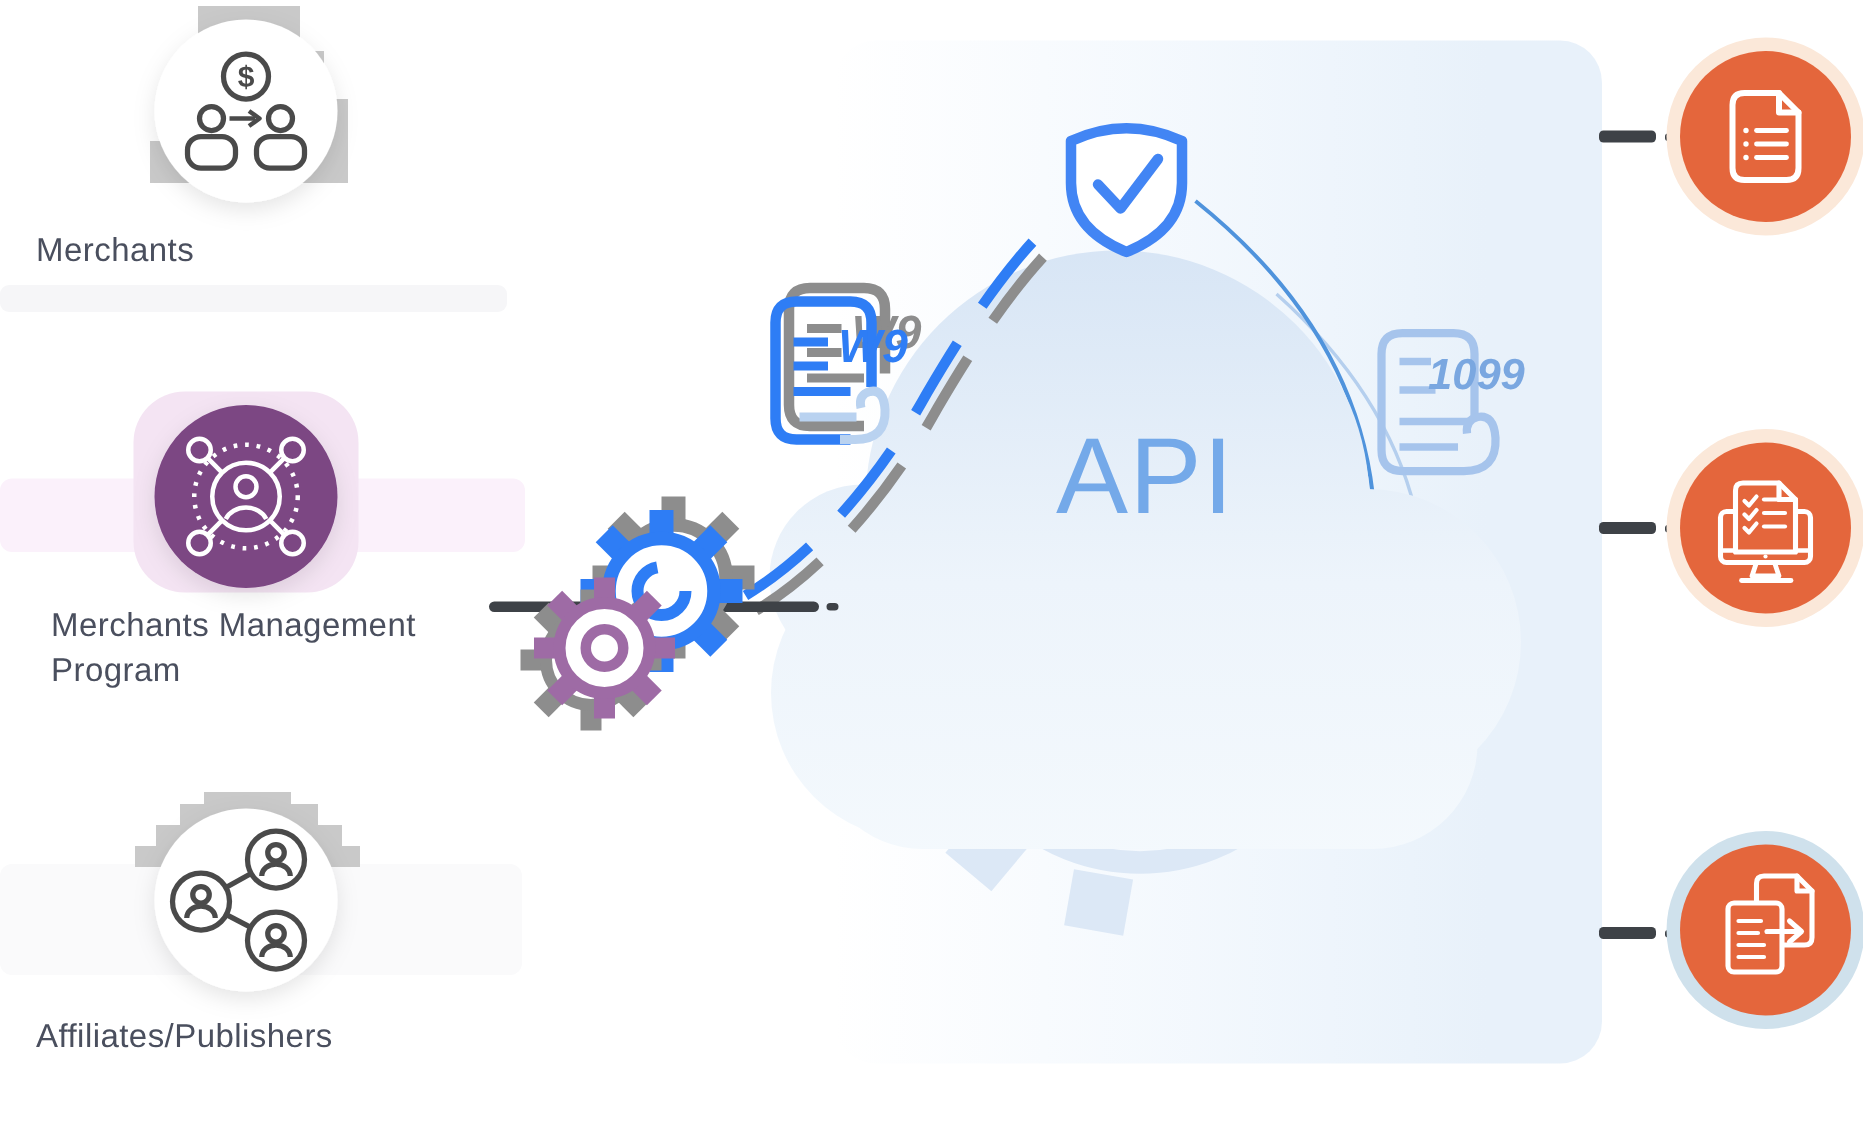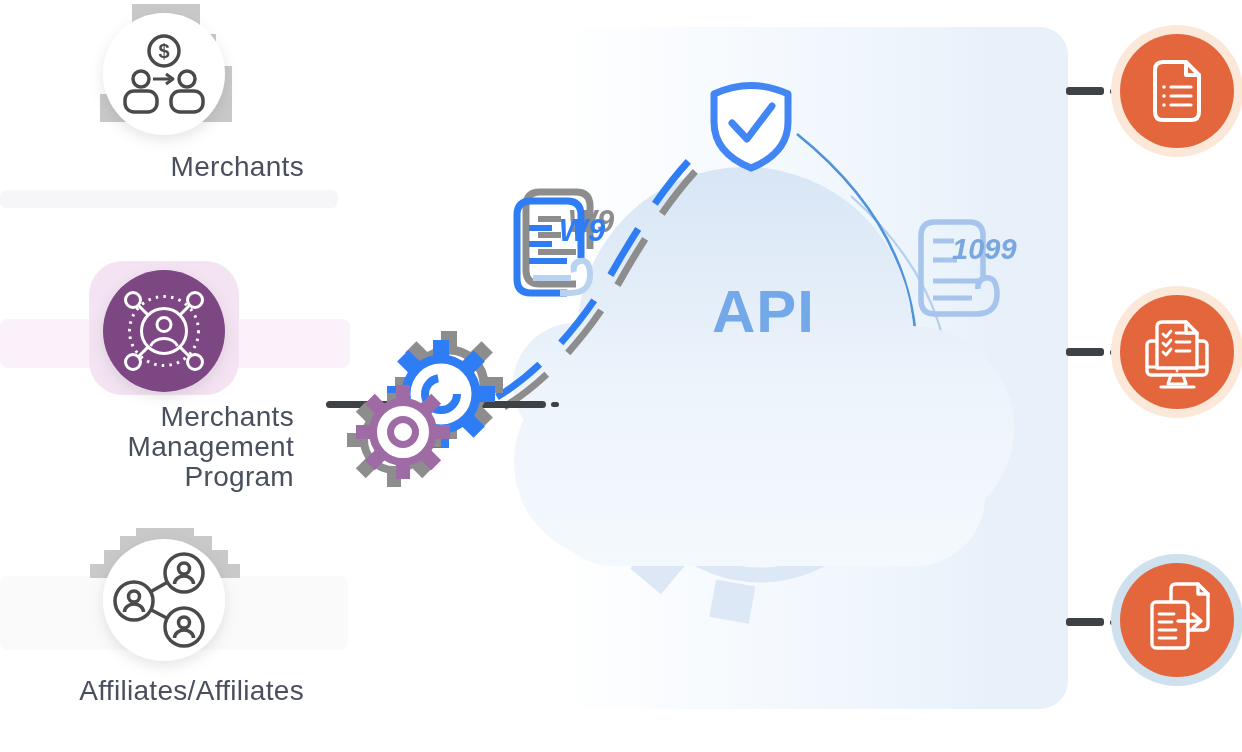--- a/index.html
+++ b/index.html
@@ -1,25 +1,25 @@
 <!DOCTYPE html>
 <html><head>
 <meta charset="utf-8">
 <style>
   html,body{margin:0;padding:0;background:#fff;}
   .stage{position:relative;width:1242px;height:752px;overflow:hidden;background:#ffffff;
          font-family:"Liberation Sans","DejaVu Sans",sans-serif;}
   .art{position:absolute;left:0;top:0;width:1242px;height:752px;}
-  .node-label{position:absolute;color:#4a4f5e;font-size:28px;line-height:30px;
-              text-align:right;letter-spacing:.3px;}
+  .node-label{position:absolute;color:#4a4f5e;font-size:22px;line-height:30px;
+              text-align:left;letter-spacing:.3px;}
   .label-merchants{left:24px;top:152px;width:280px;}
   .label-amp{left:34px;top:402px;width:260px;}
   .label-pubs{left:24px;top:676px;width:280px;}
   .api-text{position:absolute;left:676px;top:282px;width:175px;text-align:center;
-            font-size:60px;font-weight:bold;line-height:1;color:#74a9e9;letter-spacing:1px;}
+            font-size:72px;font-weight:normal;line-height:1;color:#74a9e9;letter-spacing:1px;}
 </style>
 </head>
 <body>
 
 <div class="stage">
 
 <svg class="art" viewBox="0 0 1242 752">
   <defs>
     <linearGradient id="cloudG" gradientUnits="userSpaceOnUse" x1="745" y1="160" x2="745" y2="575">
       <stop offset="0" stop-color="#d7e5f5"></stop>
@@ -246,16 +246,16 @@
       <line x1="1159" y1="630" x2="1176" y2="630" stroke-width="2.8"></line>
       <line x1="1159" y1="638" x2="1176" y2="638" stroke-width="2.8"></line>
       <line x1="1178" y1="621" x2="1199" y2="621" stroke-width="3.4"></line>
       <polyline points="1193,614 1201,621 1193,628" stroke-width="3.4"></polyline>
     </g>
   </g>
 </svg>
 
 <div class="node-label label-merchants">Merchants</div>
 <div class="node-label label-amp">Merchants Management Program</div>
-<div class="node-label label-pubs">Affiliates/Affiliates</div>
+<div class="node-label label-pubs">Affiliates/Publishers</div>
 <div class="api-text">API</div>
 
 </div>
 
 </body></html>

